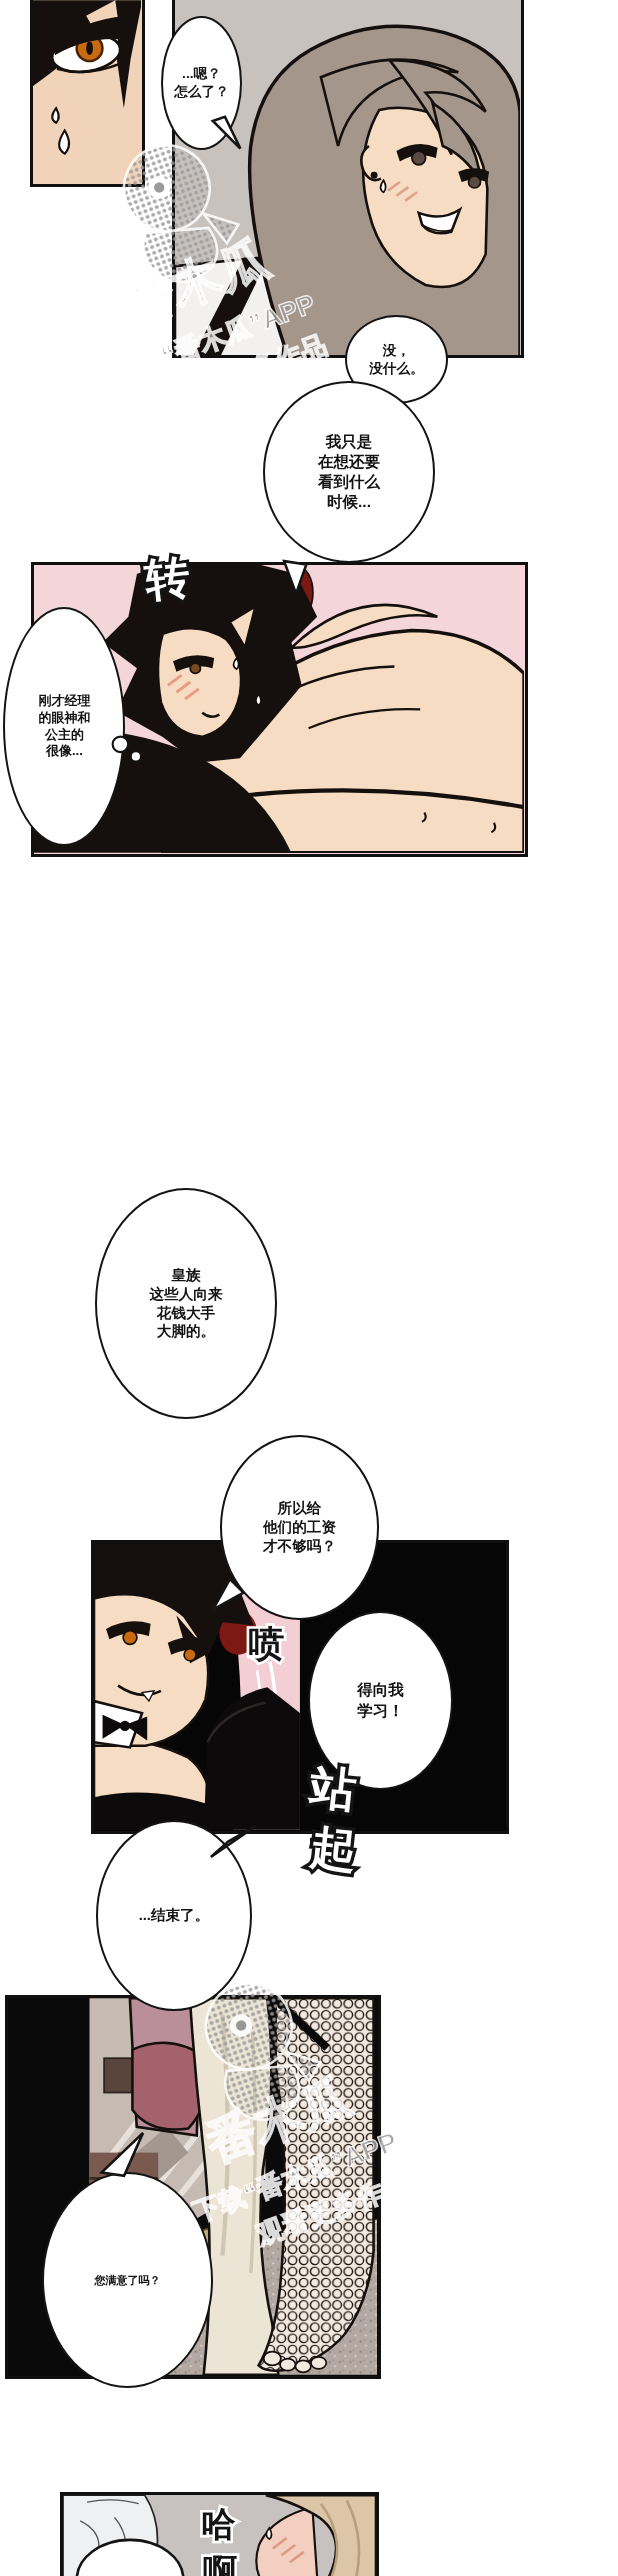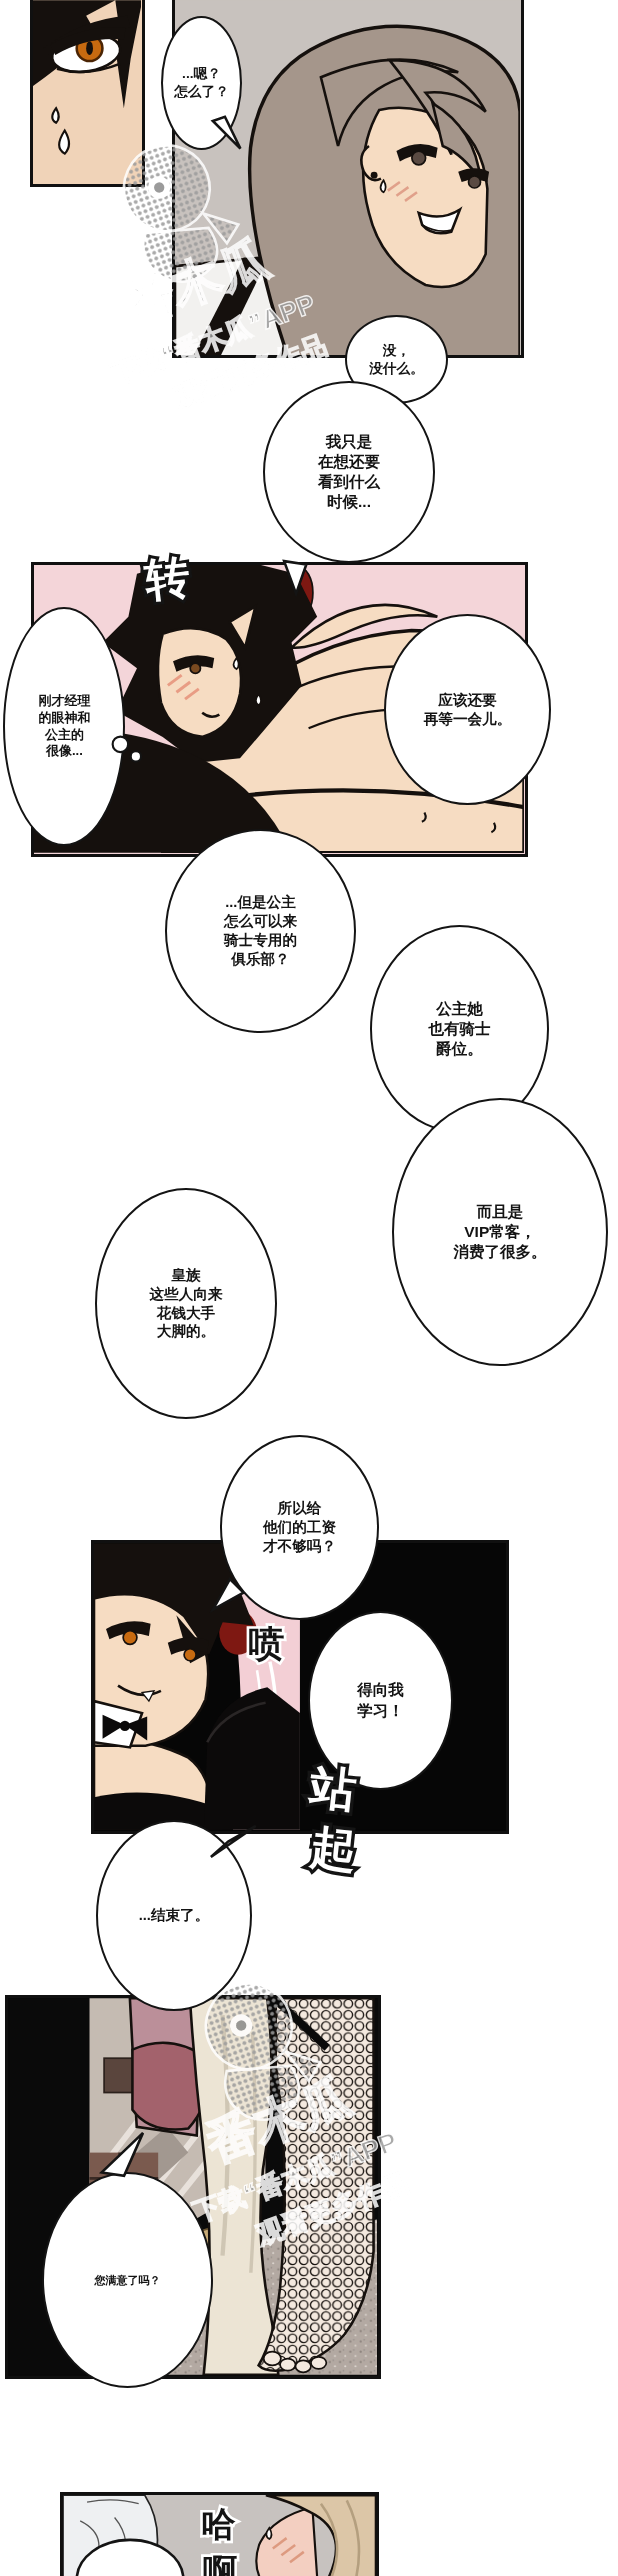--- a/index.html
+++ b/index.html
@@ -347,40 +347,20 @@
       <div class="ln">在想还要</div>
       <div class="ln">看到什么</div>
       <div class="ln">时候...</div>
     </div>
   <div class="bubble b4">
       <div class="ln">刚才经理</div>
       <div class="ln">的眼神和</div>
       <div class="ln">公主的</div>
       <div class="ln">很像...</div>
     </div>
-  <div class="bubble b5">
-      <div class="ln">应该还要</div>
-      <div class="ln">再等一会儿。</div>
-    </div>
-  <div class="bubble b6">
-      <div class="ln">...但是公主</div>
-      <div class="ln">怎么可以来</div>
-      <div class="ln">骑士专用的</div>
-      <div class="ln">俱乐部？</div>
-    </div>
-  <div class="bubble b7">
-      <div class="ln">公主她</div>
-      <div class="ln">也有骑士</div>
-      <div class="ln">爵位。</div>
-    </div>
-  <div class="bubble b8">
-      <div class="ln">而且是</div>
-      <div class="ln">VIP常客，</div>
-      <div class="ln">消费了很多。</div>
-    </div>
   <div class="bubble b9">
       <div class="ln">皇族</div>
       <div class="ln">这些人向来</div>
       <div class="ln">花钱大手</div>
       <div class="ln">大脚的。</div>
     </div>
   <div class="bubble b10">
       <div class="ln">所以给</div>
       <div class="ln">他们的工资</div>
       <div class="ln">才不够吗？</div>

